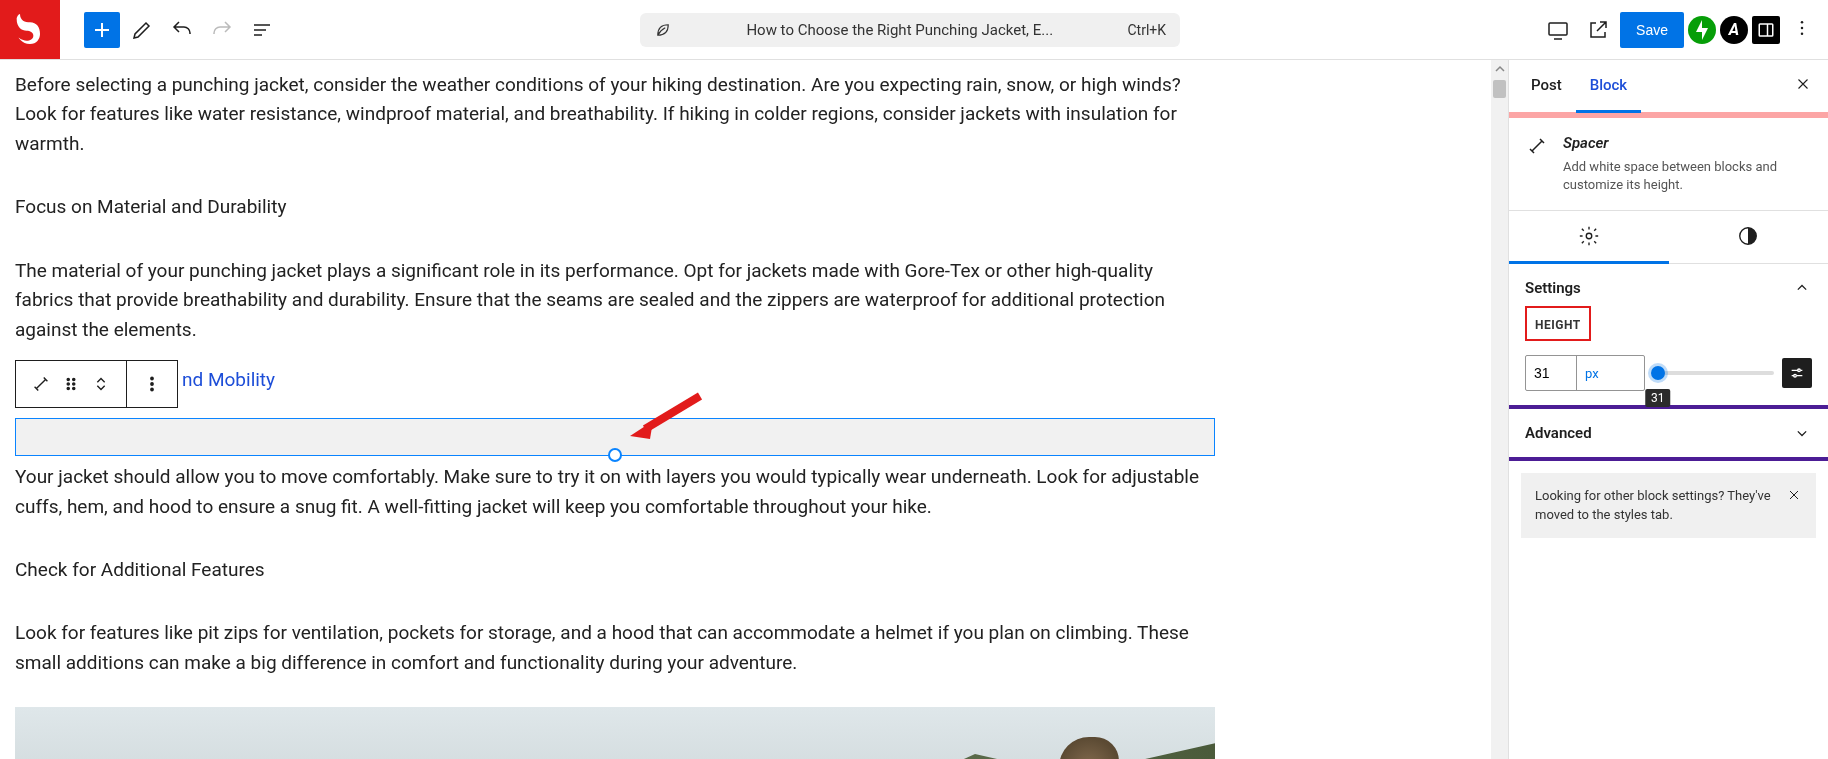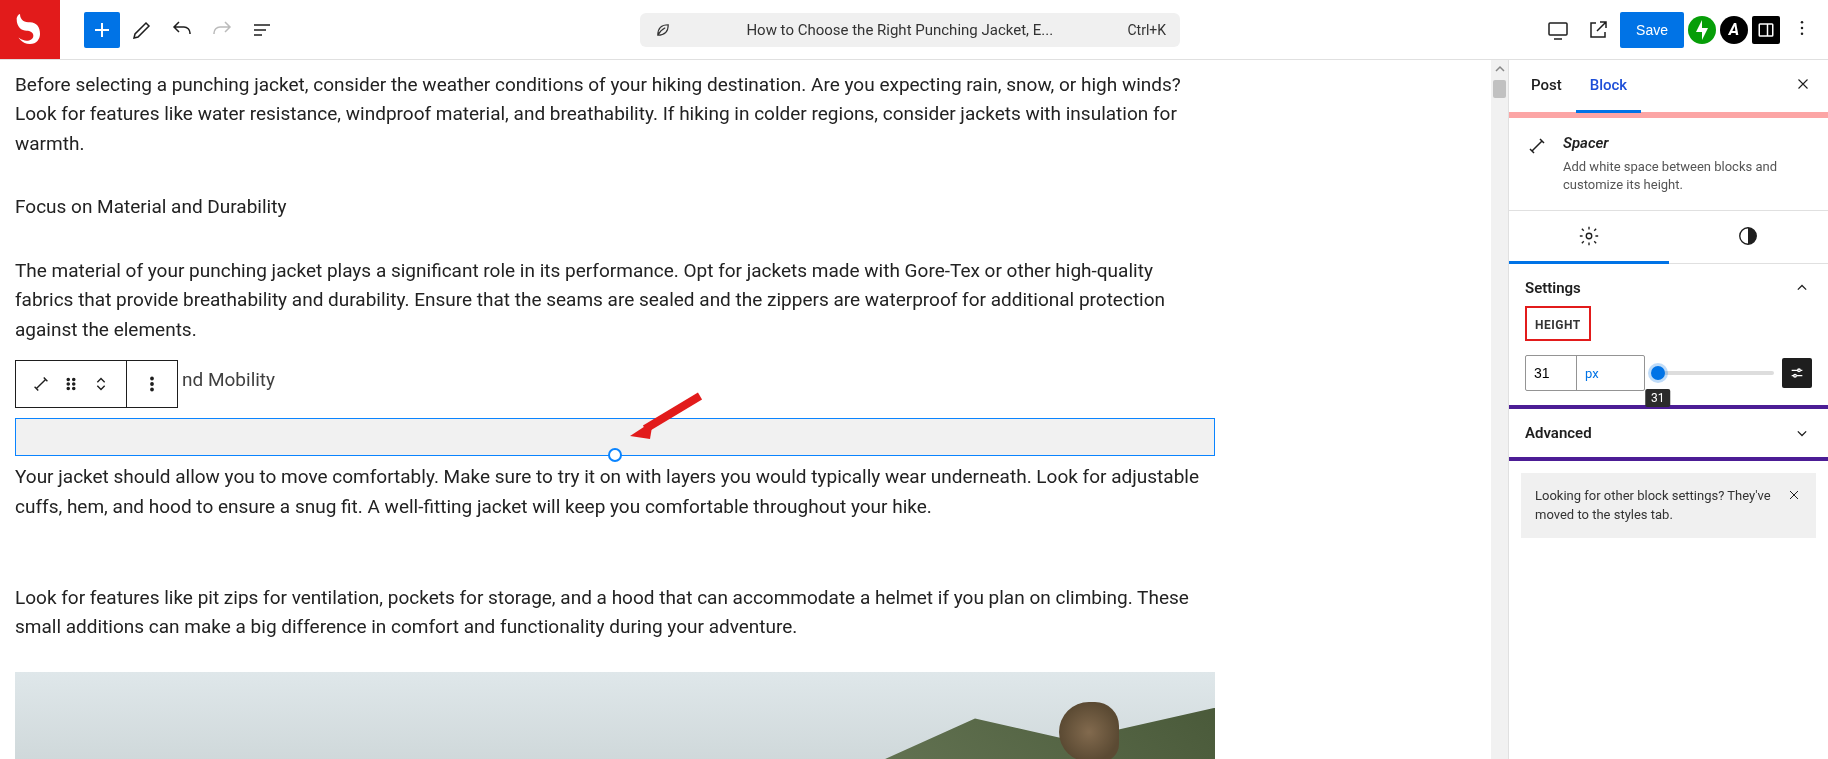--- a/index.html
+++ b/index.html
@@ -43,21 +43,21 @@
     .content { padding: 10px 5px 20px 5px; max-width: 1210px; }
     .content p { font-size: 19px; line-height: 1.55; color: #222; margin-bottom: 6px; }
     .content .gap { height: 28px; }
 
     .block-toolbar { display: inline-flex; border: 1px solid #1e1e1e; background: #fff; height: 48px; margin-top: 10px; }
     .bt-seg { display: flex; align-items: center; padding: 0 10px; }
     .bt-seg + .bt-seg { border-left: 1px solid #e0e0e0; }
     .bt-seg.last { border-left: 1px solid #1e1e1e; }
     .bt-ic { width: 22px; height: 22px; margin: 0 4px; }
     .bt-ic svg { width: 100%; height: 100%; stroke: #1e1e1e; stroke-width: 1.5; fill: none; }
-    .trailing-txt { font-size: 19px; color: #404040; display: inline-block; vertical-align: middle; margin-left: 4px; }
+    .trailing-txt { font-size: 19px; color: #1d4ed8; display: inline-block; vertical-align: middle; margin-left: 4px; }
     .toolbar-row { display: flex; align-items: center; }
 
     .spacer-block { border: 1.5px solid #0a84ff; background: #f1f1f1; height: 38px; position: relative; margin-top: 10px; width: 100%; }
     .spacer-handle { position: absolute; bottom: -7px; left: 50%; transform: translateX(-50%); width: 14px; height: 14px; border-radius: 50%; background: #fff; border: 2px solid #0a84ff; }
     .arrow-red { position: absolute; top: -28px; left: 50%; transform: translateX(10px); }
 
     .img-area { margin-top: 30px; height: 90px; background: linear-gradient(180deg,#dfe7ea 0%,#cfd8da 100%); position: relative; overflow: hidden; }
     .img-area::after { content: ''; position: absolute; right: 8%; bottom: 0; width: 60px; height: 60px; background: radial-gradient(circle,#826a4e 0%,#5b4a33 70%); border-radius: 50% 40% 30% 50%; }
     .img-area::before { content:''; position:absolute; right:0; bottom:0; width:40%; height:60%; background:linear-gradient(45deg,#6b7b5a,#4a5a3a); clip-path: polygon(30% 100%,50% 20%,70% 60%,100% 0,100% 100%);}
 
@@ -215,20 +215,21 @@
         <div class="spacer-block">
           <svg class="arrow-red" width="80" height="50" viewBox="0 0 80 50">
             <path d="M75 5 L20 38" stroke="#e21b1b" stroke-width="8" fill="none"></path>
             <path d="M5 45 L28 30 L25 48 Z" fill="#e21b1b"></path>
           </svg>
           <div class="spacer-handle"></div>
         </div>
 
         <p style="margin-top:6px">Your jacket should allow you to move comfortably. Make sure to try it on with layers you would typically wear underneath. Look for adjustable cuffs, hem, and hood to ensure a snug fit. A well-fitting jacket will keep you comfortable throughout your hike.</p>
         <div class="gap"></div>
+        <p>Check for Additional Features</p>
         <div class="gap"></div>
         <p>Look for features like pit zips for ventilation, pockets for storage, and a hood that can accommodate a helmet if you plan on climbing. These small additions can make a big difference in comfort and functionality during your adventure.</p>
 
         <div class="img-area"></div>
       </div>
     </div>
     <div class="scrollbar-vert">
       <div class="scrollbar-up">
         <svg width="10" height="10" viewBox="0 0 10 10">
             <path d="M1 7l4-4 4 4" stroke="#888" stroke-width="1.5" fill="none"></path>

